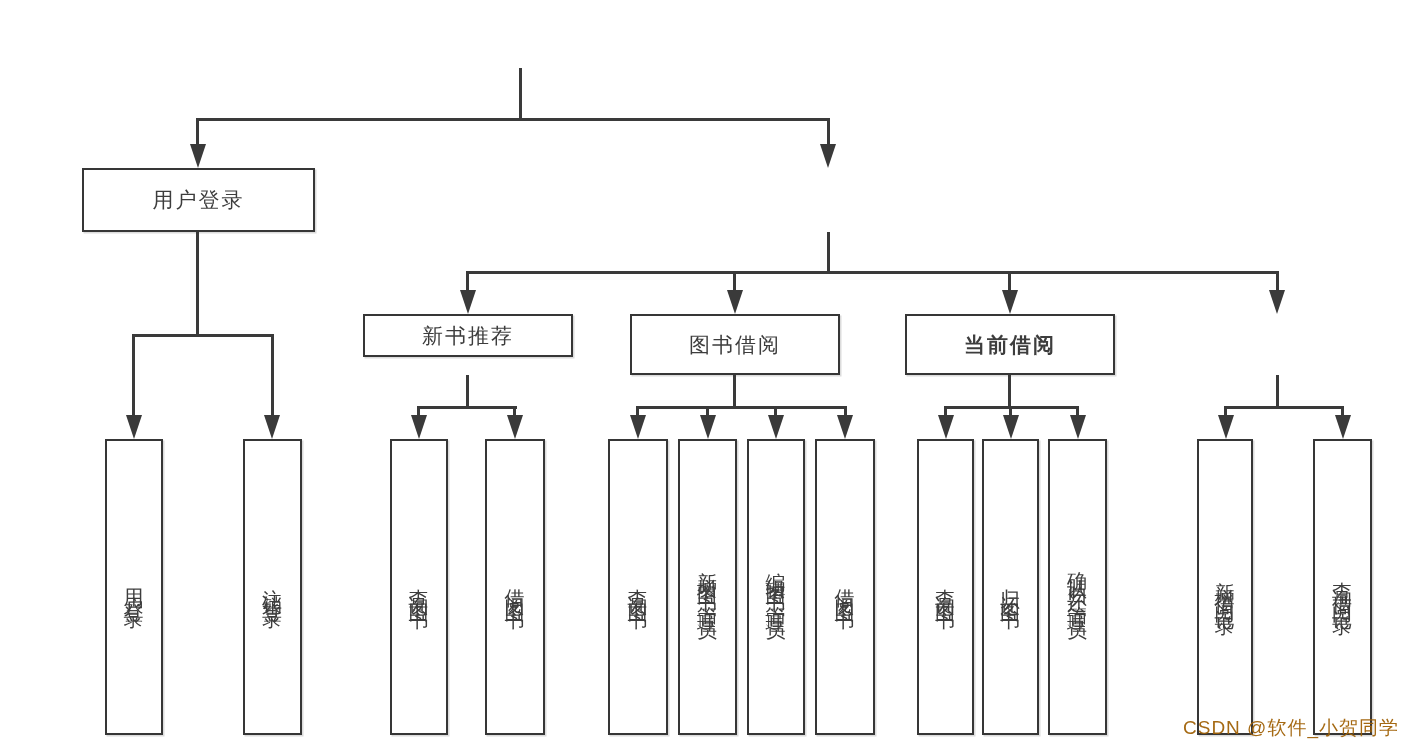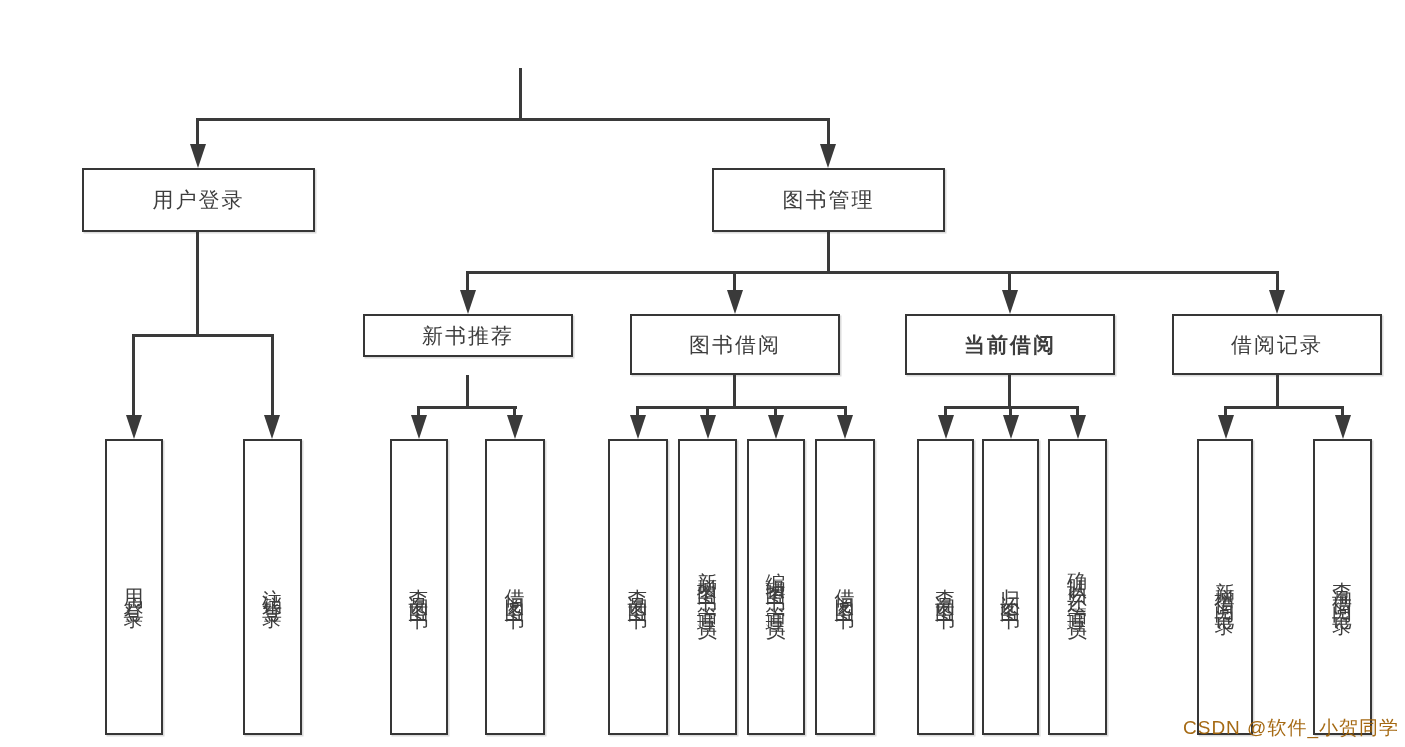--- a/index.html
+++ b/index.html
@@ -38,21 +38,20 @@
 
 
   <div class="vl" style="left:519px;top:68px;height:52px;"></div>
   <div class="hl" style="left:196px;top:118px;width:634px;"></div>
   <div class="vl" style="left:196px;top:118px;height:30px;"></div>
   <div class="ah" style="left:190px;top:144px;"></div>
   <div class="vl" style="left:827px;top:118px;height:30px;"></div>
   <div class="ah" style="left:820px;top:144px;"></div>
 
   <div class="box h" style="left:82px;top:168px;width:233px;height:64px;">用户登录</div>
-  <div class="box h" style="left:712px;top:168px;width:233px;height:64px;">图书管理</div>
 
   <div class="vl" style="left:196px;top:232px;height:105px;"></div>
   <div class="hl" style="left:133px;top:334px;width:141px;"></div>
   <div class="vl" style="left:132px;top:334px;height:84px;"></div>
   <div class="ah" style="left:126px;top:415px;"></div>
   <div class="vl" style="left:271px;top:334px;height:84px;"></div>
   <div class="ah" style="left:264px;top:415px;"></div>
 
   <div class="vl" style="left:827px;top:232px;height:42px;"></div>
   <div class="hl" style="left:467px;top:271px;width:812px;"></div>
@@ -61,21 +60,20 @@
   <div class="vl" style="left:733px;top:271px;height:22px;"></div>
   <div class="ah" style="left:727px;top:290px;"></div>
   <div class="vl" style="left:1008px;top:271px;height:22px;"></div>
   <div class="ah" style="left:1002px;top:290px;"></div>
   <div class="vl" style="left:1276px;top:271px;height:22px;"></div>
   <div class="ah" style="left:1269px;top:290px;"></div>
 
   <div class="box h" style="left:363px;top:314px;width:210px;height:43px;">新书推荐</div>
   <div class="box h" style="left:630px;top:314px;width:210px;height:61px;">图书借阅</div>
   <div class="box h" style="left:905px;top:314px;width:210px;height:61px;font-weight:bold;">当前借阅</div>
-  <div class="box h" style="left:1172px;top:314px;width:210px;height:61px;">借阅记录</div>
 
   <div class="vl" style="left:466px;top:375px;height:34px;"></div>
   <div class="hl" style="left:418px;top:406px;width:99px;"></div>
   <div class="vl" style="left:417px;top:406px;height:13px;"></div>
   <div class="ah" style="left:411px;top:415px;"></div>
   <div class="vl" style="left:513px;top:406px;height:13px;"></div>
   <div class="ah" style="left:507px;top:415px;"></div>
 
   <div class="vl" style="left:733px;top:375px;height:34px;"></div>
   <div class="hl" style="left:637px;top:406px;width:209px;"></div>

